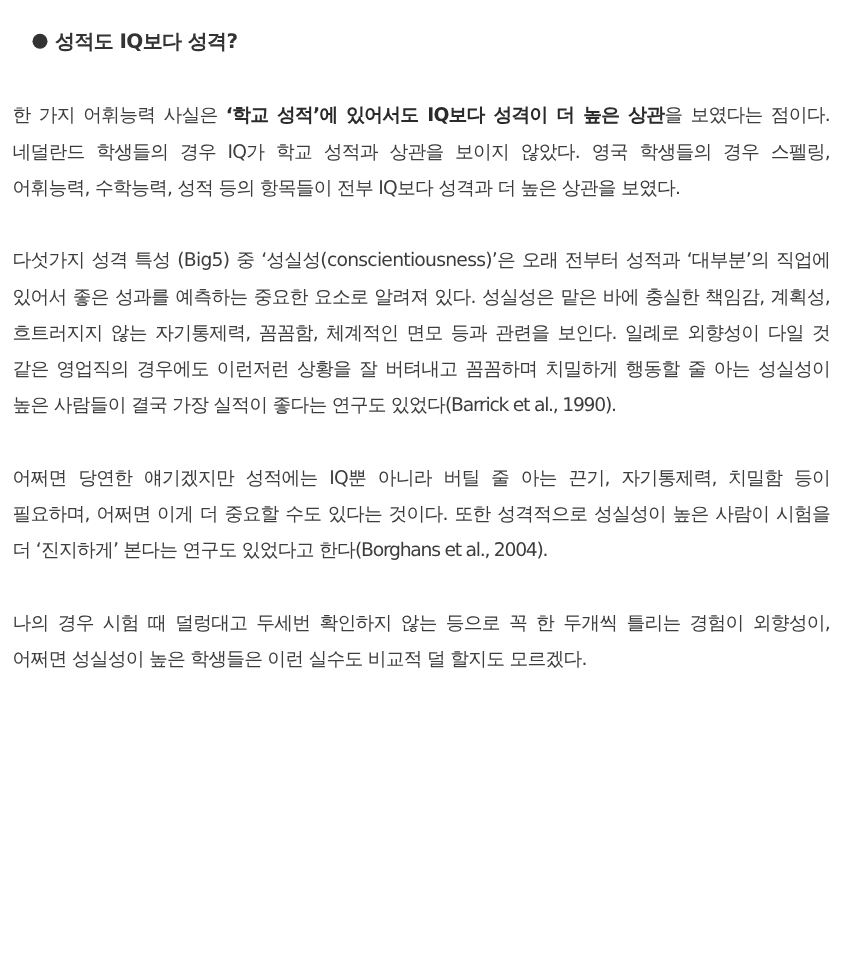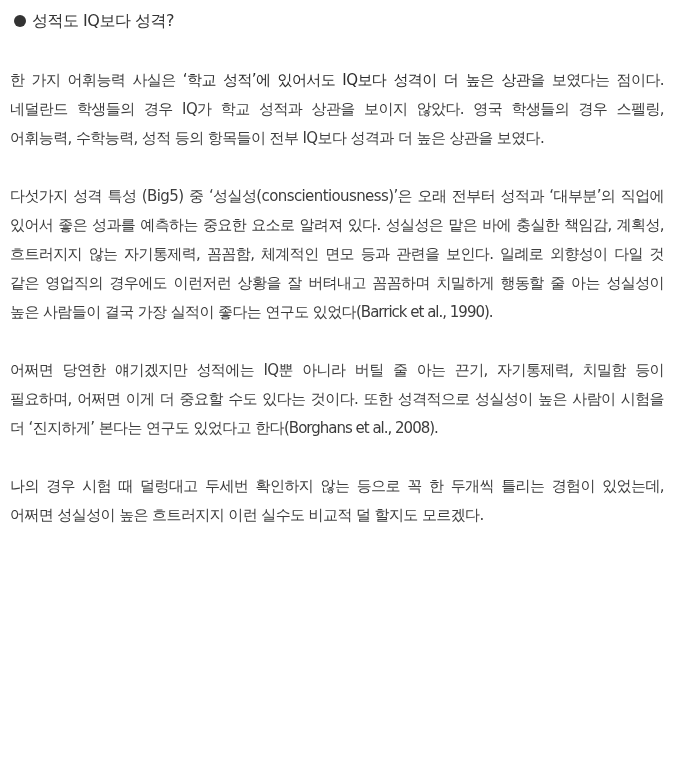--- a/index.html
+++ b/index.html
@@ -13,25 +13,25 @@
       overflow: hidden;
       font-family: "DejaVu Sans", "Liberation Sans", sans-serif;
       color: #3a3a3a;
     }
     .article {
       padding: 0 10px 0 10px;
       box-sizing: border-box;
       width: 674px;
     }
     .heading {
-      margin: 4px;
+      margin: 16px;
       padding-top: 0;
       height: 34px;
       font-size: 16px;
-      font-weight: normal;
+      font-weight: bold;
       color: #333;
       display: flex;
       align-items: center;
       letter-spacing: -0.5px;
     }
     .bullet {
       display: inline-block;
       width: 12px;
       height: 12px;
       border-radius: 50%;
@@ -42,33 +42,33 @@
       margin: 0;
       font-size: 15px;
       line-height: 29px;
       letter-spacing: -0.6px;
       text-align: justify;
       color: #3c3c3c;
       word-break: keep-all;
     }
     .para + .para { margin-top: 29px; }
     .p1 { margin-top: 28px !important; }
-    .bold { font-weight: normal; color: #2a2a2a; }
+    .bold { font-weight: bold; color: #2a2a2a; }
     .cite { letter-spacing: -1px; }
   </style>
 </head>
 <body>
 
 <div class="article">
   <h2 class="heading">
     <span class="bullet"></span>
     <span>성적도 IQ보다 성격?</span>
   </h2>
 
   <p class="para p1"><span>한 가지 어휘능력 사실은 </span><span class="bold">‘학교 성적’에 있어서도 IQ보다 성격이 더 높은 상관</span><span>을 보였다는 점이다. 네덜란드 학생들의 경우 IQ가 학교 성적과 상관을 보이지 않았다. 영국 학생들의 경우 스펠링, 어휘능력, 수학능력, 성적 등의 항목들이 전부 IQ보다 성격과 더 높은 상관을 보였다.</span></p>
 
   <p class="para"><span>다섯가지 성격 특성 (Big5) 중 ‘성실성(conscientiousness)’은 오래 전부터 성적과 ‘대부분’의 직업에 있어서 좋은 성과를 예측하는 중요한 요소로 알려져 있다. 성실성은 맡은 바에 충실한 책임감, 계획성, 흐트러지지 않는 자기통제력, 꼼꼼함, 체계적인 면모 등과 관련을 보인다. 일례로 외향성이 다일 것 같은 영업직의 경우에도 이런저런 상황을 잘 버텨내고 꼼꼼하며 치밀하게 행동할 줄 아는 성실성이 높은 사람들이 결국 가장 실적이 좋다는 연구도 있었다</span><span class="cite">(Barrick et al., 1990).</span></p>
 
-  <p class="para"><span>어쩌면 당연한 얘기겠지만 성적에는 IQ뿐 아니라 버틸 줄 아는 끈기, 자기통제력, 치밀함 등이 필요하며, 어쩌면 이게 더 중요할 수도 있다는 것이다. 또한 성격적으로 성실성이 높은 사람이 시험을 더 ‘진지하게’ 본다는 연구도 있었다고 한다</span><span class="cite">(Borghans et al., 2008).</span></p>
+  <p class="para"><span>어쩌면 당연한 얘기겠지만 성적에는 IQ뿐 아니라 버틸 줄 아는 끈기, 자기통제력, 치밀함 등이 필요하며, 어쩌면 이게 더 중요할 수도 있다는 것이다. 또한 성격적으로 성실성이 높은 사람이 시험을 더 ‘진지하게’ 본다는 연구도 있었다고 한다</span><span class="cite">(Borghans et al., 2004).</span></p>
 
-  <p class="para"><span>나의 경우 시험 때 덜렁대고 두세번 확인하지 않는 등으로 꼭 한 두개씩 틀리는 경험이 있었는데, 어쩌면 성실성이 높은 흐트러지지 이런 실수도 비교적 덜 할지도 모르겠다.</span></p>
+  <p class="para"><span>나의 경우 시험 때 덜렁대고 두세번 확인하지 않는 등으로 꼭 한 두개씩 틀리는 경험이 외향성이, 어쩌면 성실성이 높은 학생들은 이런 실수도 비교적 덜 할지도 모르겠다.</span></p>
 
 </div>
 
 </body></html>

